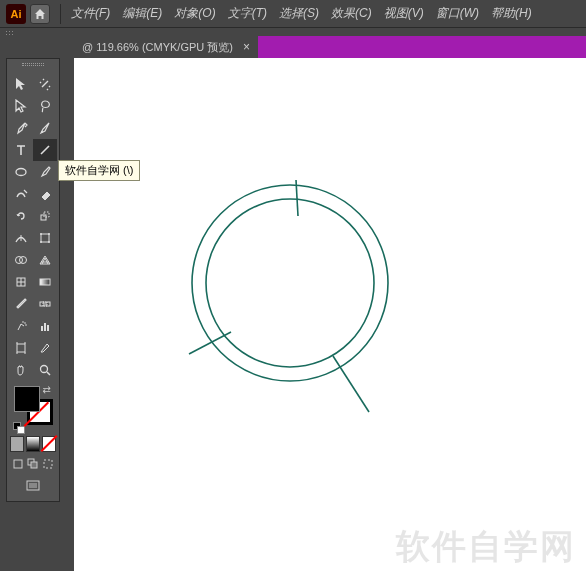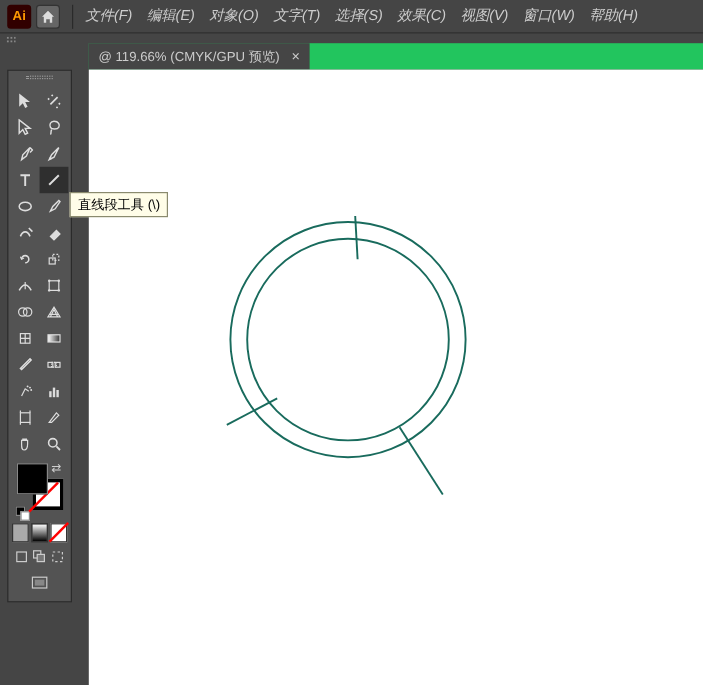--- a/index.html
+++ b/index.html
@@ -37,21 +37,21 @@
     position:relative;
   }
   .options-bar .dots{
     position:absolute; left:5px; top:2px; width:8px; height:6px;
     background-image: radial-gradient(#888 1px, transparent 1px);
     background-size: 3px 3px;
   }
 
   .tab-bar {
     position: absolute; left: 74px; top: 36px; right: 0;
-    height: 22px; background: #22c55e;
+    height: 22px; background: #a21caf;
     display: flex; align-items: flex-end;
   }
   .tab {
     height: 22px; background: #454545;
     padding: 0 8px; display: flex; align-items: center;
     font-size: 11px; color: #ccc;
   }
   .tab-close { margin-left: 10px; font-size: 12px; cursor: pointer; }
 
   .toolbox {
@@ -186,20 +186,21 @@
   <svg width="512" height="513" viewBox="0 0 512 513">
     <g stroke="#196b5d" stroke-width="1.6" fill="none">
       <circle cx="216" cy="225" r="98"></circle>
       <circle cx="216" cy="225" r="84"></circle>
       <line x1="222" y1="122" x2="224" y2="158"></line>
       <line x1="115" y1="296" x2="157" y2="274"></line>
       <line x1="259" y1="298" x2="295" y2="354"></line>
     </g>
   </svg>
   <div class="watermark">
+    <div class="l1">软件自学网</div>
   </div>
 </div>
 
 <div class="toolbox">
   <div class="tool-grab">
       <span></span>
     </div>
 
   <div class="tool-row">
     <div class="tool-cell" title="选择工具">
@@ -440,13 +441,13 @@
   <div class="screen-row">
     <div class="tiny-cell">
         <svg width="14" height="12">
           <rect x="1" y="1" width="12" height="9" fill="none" stroke="#ccc"></rect>
           <rect x="3" y="3" width="8" height="5" fill="#888"></rect>
         </svg>
       </div>
   </div>
 </div>
 
-<div class="tooltip">直线段工具 (\)</div>
+<div class="tooltip">软件自学网 (\)</div>
 
 </body></html>

